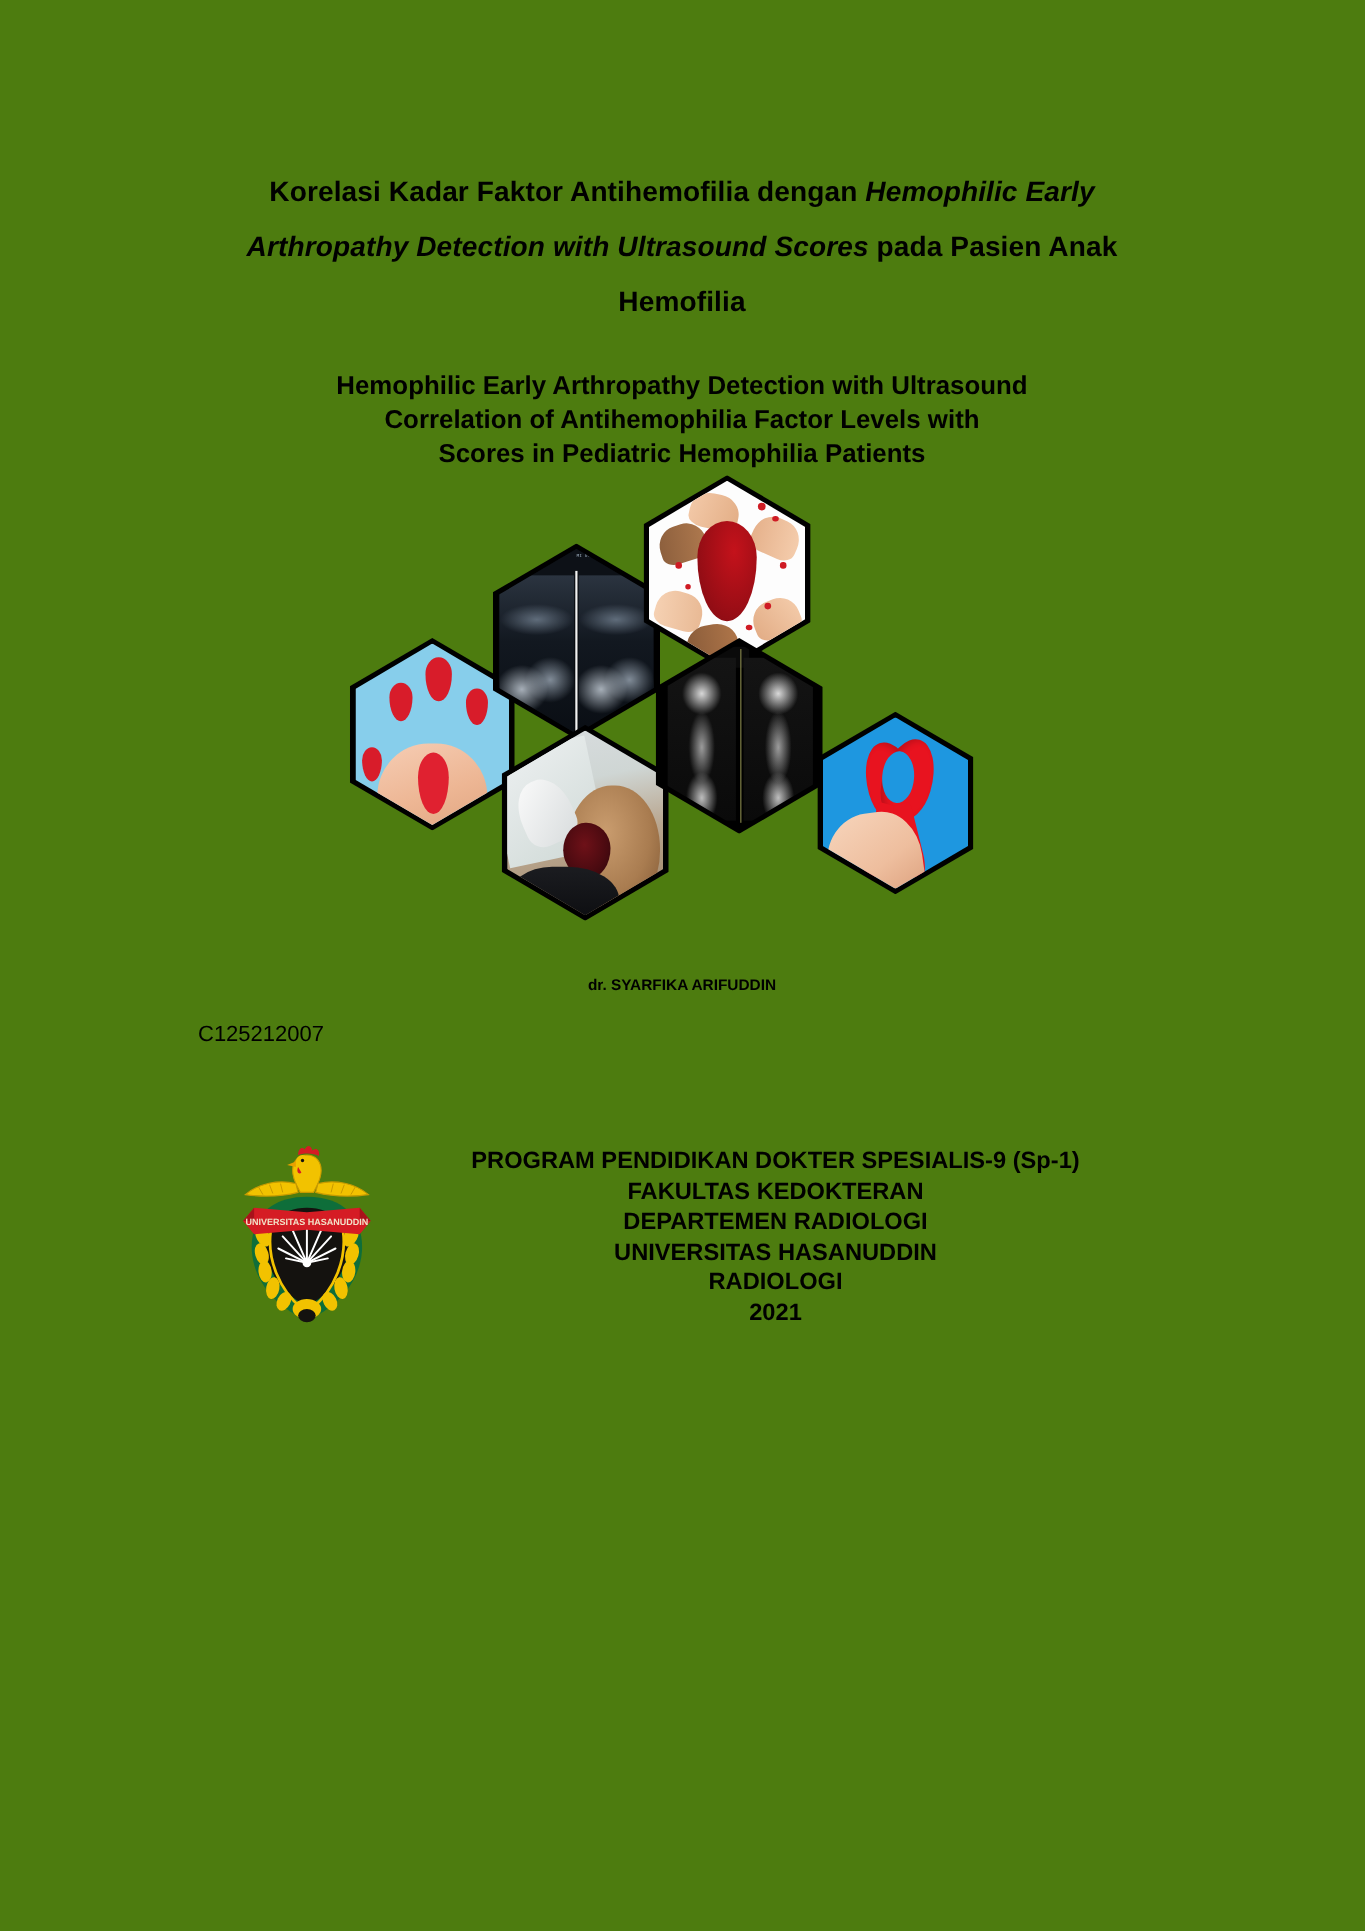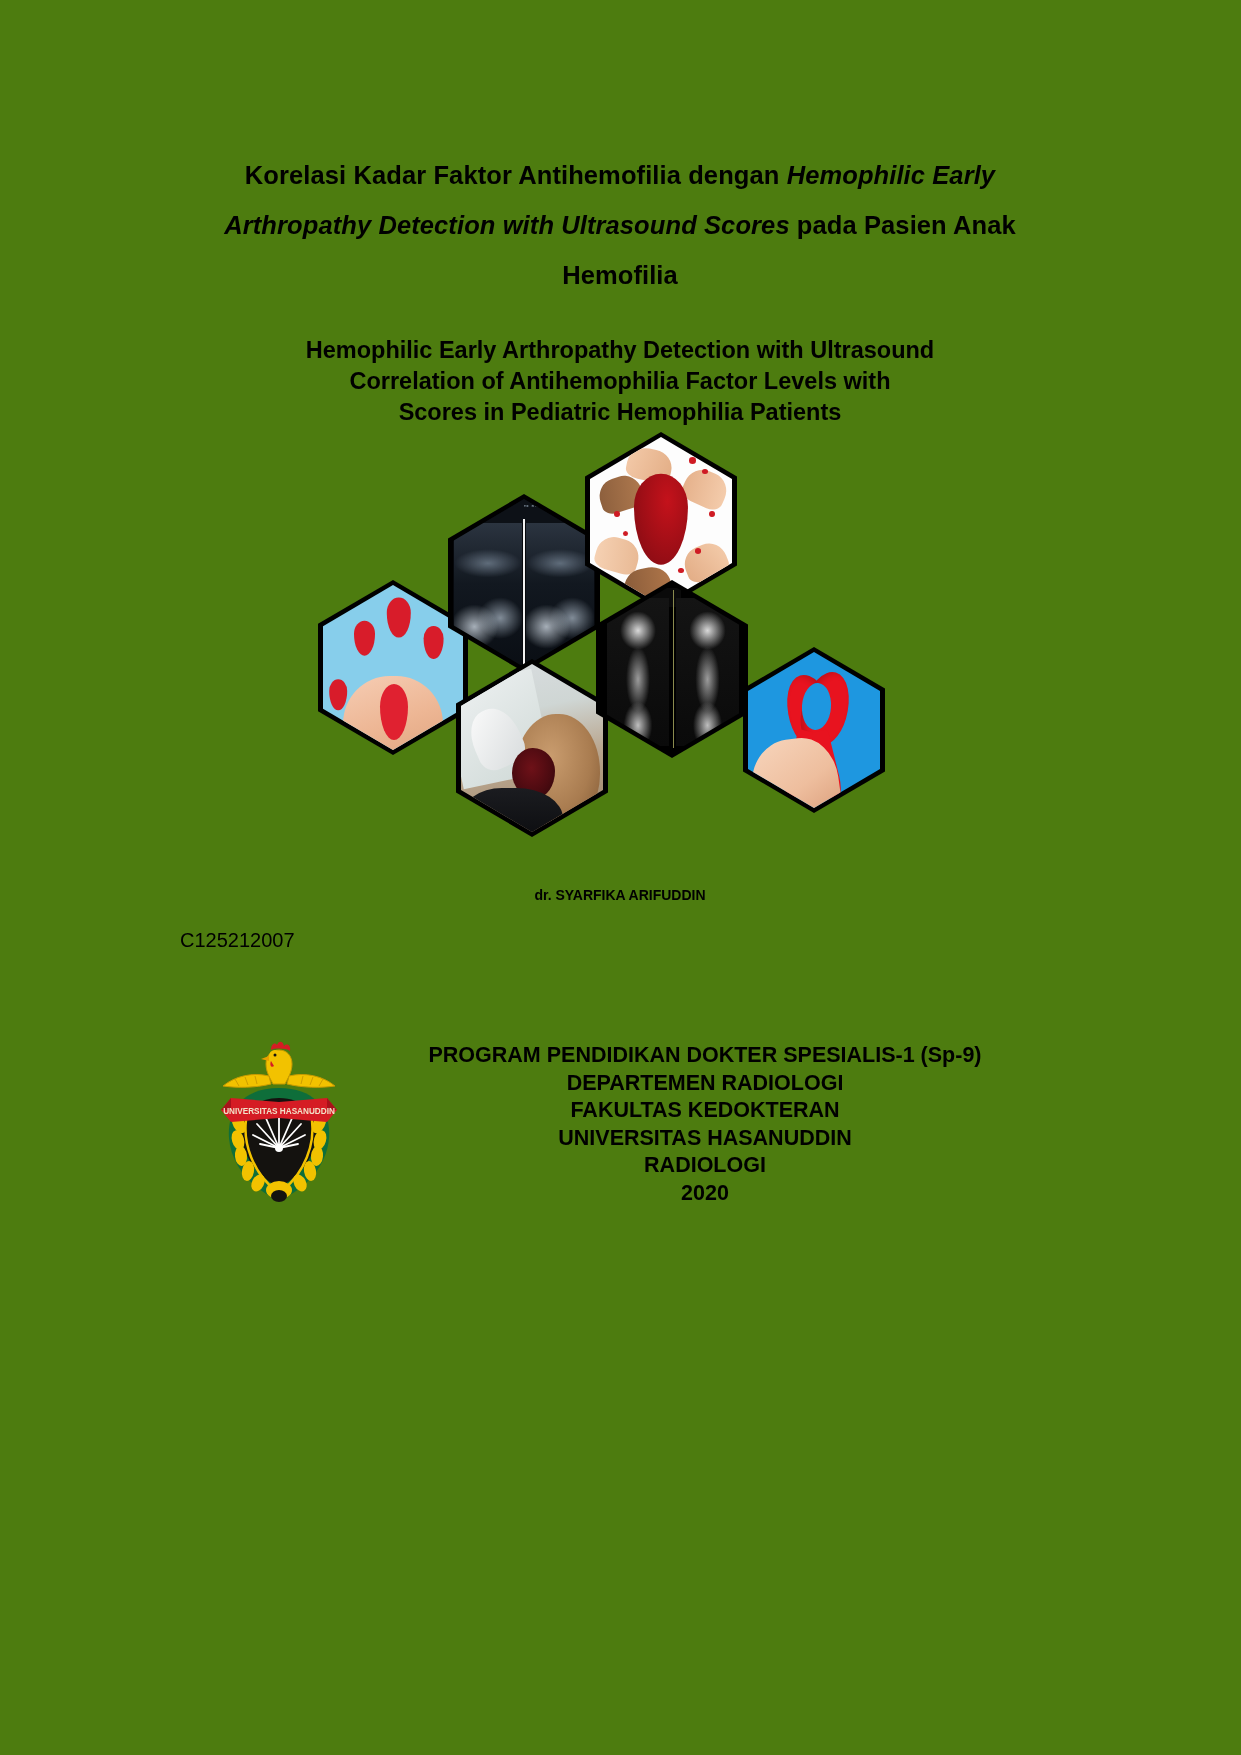--- a/index.html
+++ b/index.html
@@ -464,23 +464,23 @@
           <line x1="32" y1="41" x2="35" y2="49"></line>
           <line x1="42" y1="40" x2="44" y2="48"></line>
           <line x1="110" y1="43" x2="106" y2="50"></line>
           <line x1="100" y1="41" x2="97" y2="49"></line>
           <line x1="90" y1="40" x2="88" y2="48"></line>
         </g>
       </svg>
     </div>
 
     <div class="institution">
-      <div>PROGRAM PENDIDIKAN DOKTER SPESIALIS-1 (Sp-9)</div>
+      <div>PROGRAM PENDIDIKAN DOKTER SPESIALIS-9 (Sp-1)</div>
+      <div>FAKULTAS KEDOKTERAN</div>
       <div>DEPARTEMEN RADIOLOGI</div>
-      <div>FAKULTAS KEDOKTERAN</div>
       <div>UNIVERSITAS HASANUDDIN</div>
       <div>RADIOLOGI</div>
-      <div>2020</div>
+      <div>2021</div>
     </div>
 
   </div>
 
 </div>
 
 </body></html>

